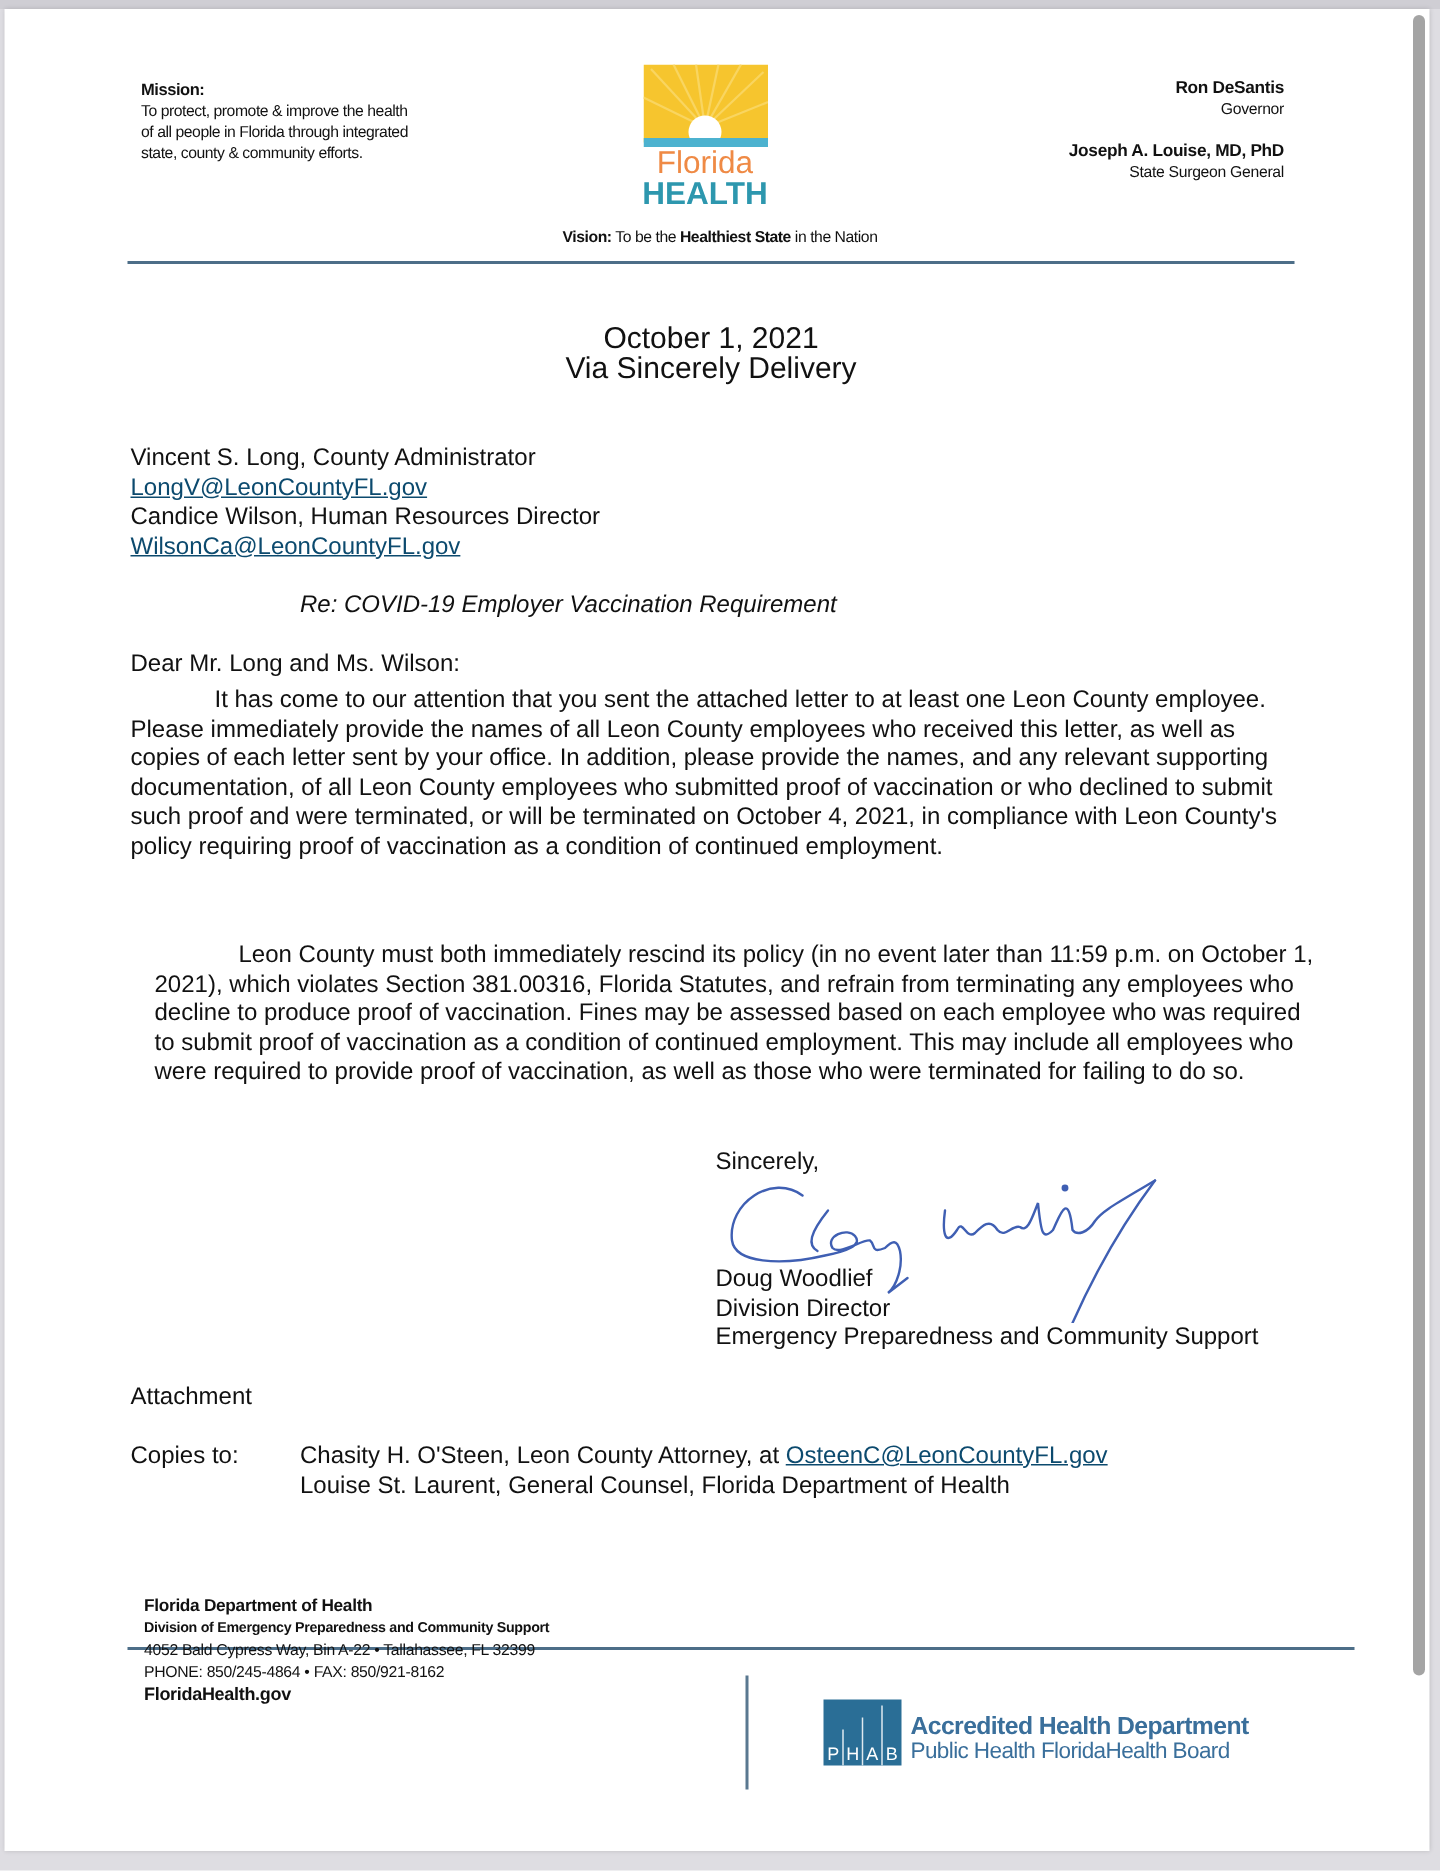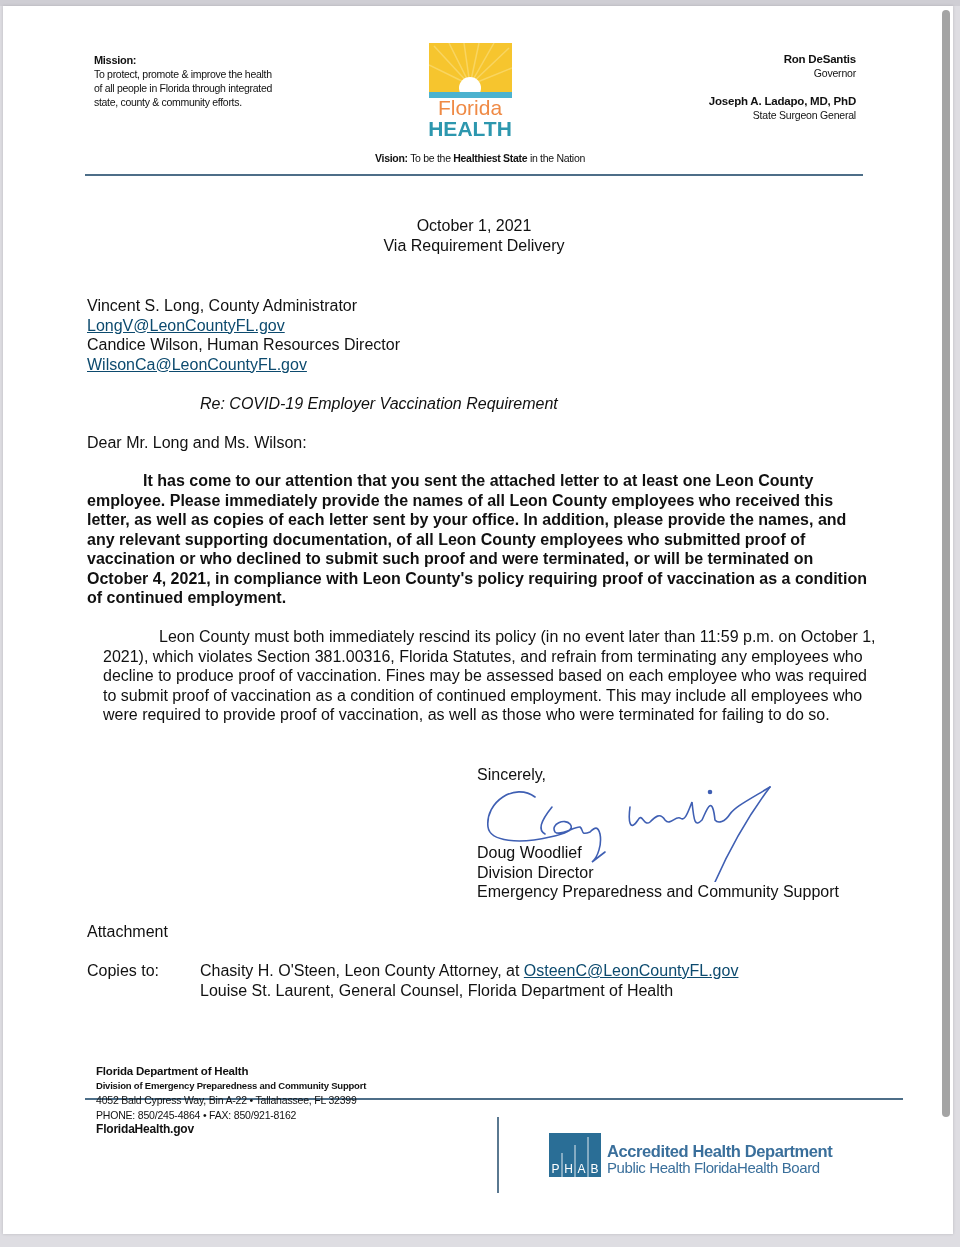--- a/index.html
+++ b/index.html
@@ -23,28 +23,28 @@
   .mission { left:94px; top:53px; font-size:10.5px; line-height:14px; letter-spacing:-0.3px; }
   .mission .lbl { font-weight:bold; font-size:11px; }
   .logo { left:429px; top:43px; width:83px; height:96px; }
   .vision { left:0; width:960px; top:152px; text-align:center; font-size:10.5px; letter-spacing:-0.3px; }
   .vision .lbl { font-weight:bold; }
   .vision .bold { font-weight:bold; }
   .officials { right:104px; top:52px; text-align:right; font-size:10.5px; line-height:14px; letter-spacing:-0.2px; }
   .officials .name { font-weight:bold; font-size:11.5px; }
   .officials .gap { height:14px; }
   .rule { position:absolute; height:2px; background:#4d6e88; }
-  .date-block { left:0; width:948px; top:216px; text-align:center; font-size:16px; line-height:20px; }
+  .date-block { left:0; width:948px; top:216px; text-align:center; font-size:20px; line-height:20px; }
   .letter { font-size:16px; line-height:19.5px; color:#111; }
   .addr { left:87px; top:296px; }
   .link { color:#0c4a6e; text-decoration:underline; }
   .re { left:200px; top:394px; font-style:italic; }
   .salutation { left:87px; top:433px; }
   .para { left:87px; width:780px; text-indent:56px; text-align:left; }
-  .p1 { top:471px;font-weight:bold; }
+  .p1 { top:457px; }
   .p2 { top:627px;margin-left:16px; }
   .closing { left:477px; top:765px; }
   .sig-block { left:477px; top:843px; }
   .signature { left:480px; top:782px; width:310px; height:100px; }
   .attach { left:87px; top:922px; }
   .copies-lbl { left:87px; top:961px; }
   .copies { left:200px; top:961px; }
   .foot-left { left:96px; top:1064px; font-size:10.5px; line-height:14.5px; letter-spacing:-0.2px; }
   .foot-left .b1 { font-weight:bold; font-size:11.5px; }
   .foot-left .b2 { font-weight:bold; font-size:9.5px; }
@@ -93,29 +93,29 @@
   <span class="lbl">Vision:</span>
   <span>To be the</span>
   <span class="bold">Healthiest State</span>
   <span>in the Nation</span>
 </div>
 
 <div class="abs officials">
   <div class="name">Ron DeSantis</div>
   <div>Governor</div>
   <div class="gap"></div>
-  <div class="name">Joseph A. Ladapo, MD, PhD</div>
+  <div class="name">Joseph A. Louise, MD, PhD</div>
   <div>State Surgeon General</div>
 </div>
 
 <div class="rule" style="left:85px; top:174px; width:778px;"></div>
 
 <div class="abs date-block">
   <div>October 1, 2021</div>
-  <div>Via Requirement Delivery</div>
+  <div>Via Sincerely Delivery</div>
 </div>
 
 <div class="abs letter addr">
   <div>Vincent S. Long, County Administrator</div>
   <div><span class="link">LongV@LeonCountyFL.gov</span></div>
   <div>Candice Wilson, Human Resources Director</div>
   <div><span class="link">WilsonCa@LeonCountyFL.gov</span></div>
 </div>
 
 <div class="abs letter re">Re: COVID-19 Employer Vaccination Requirement</div>

